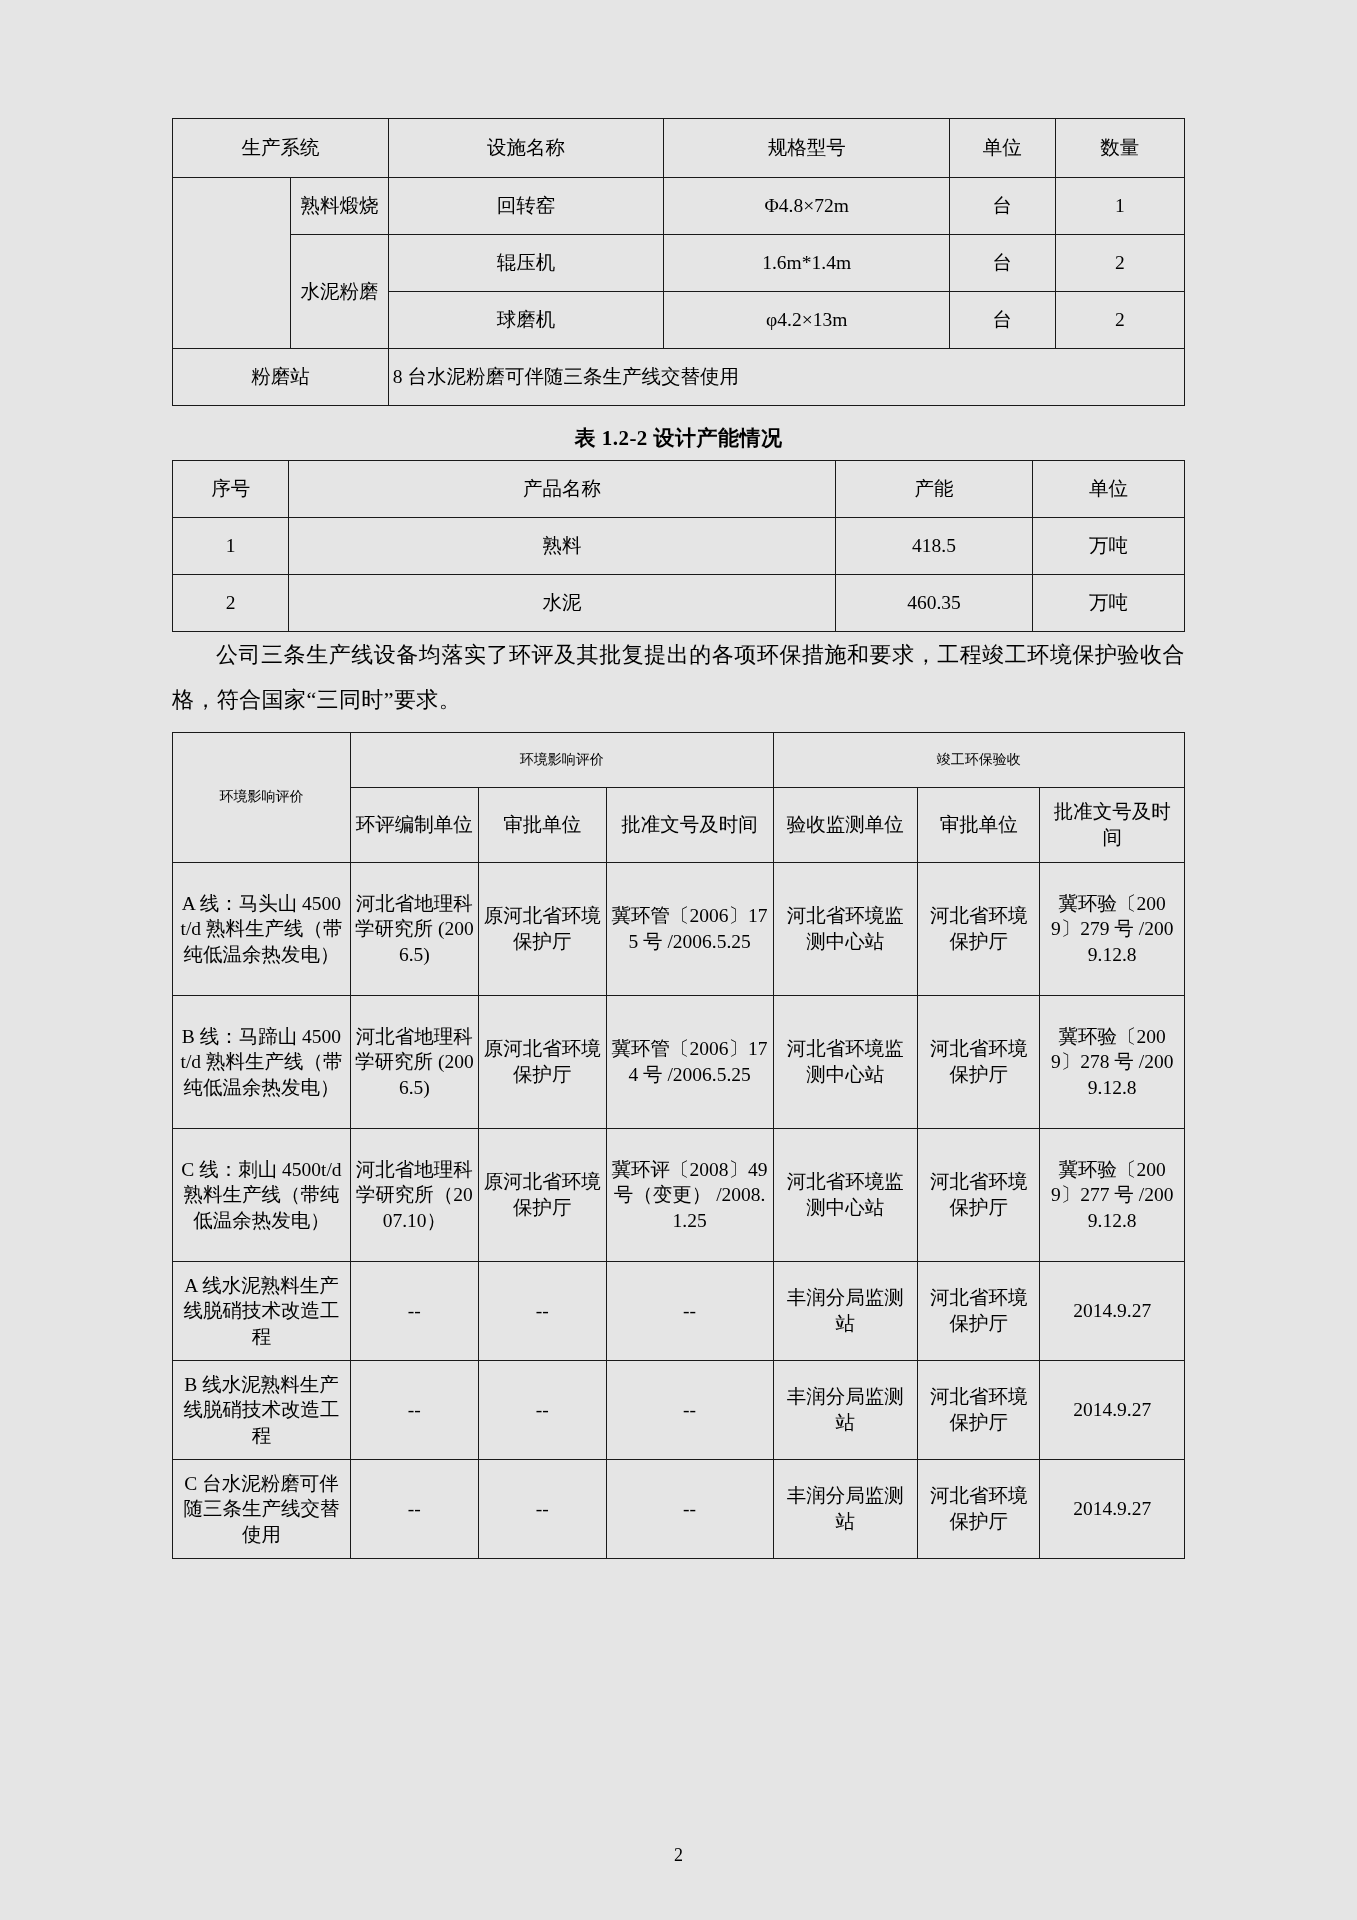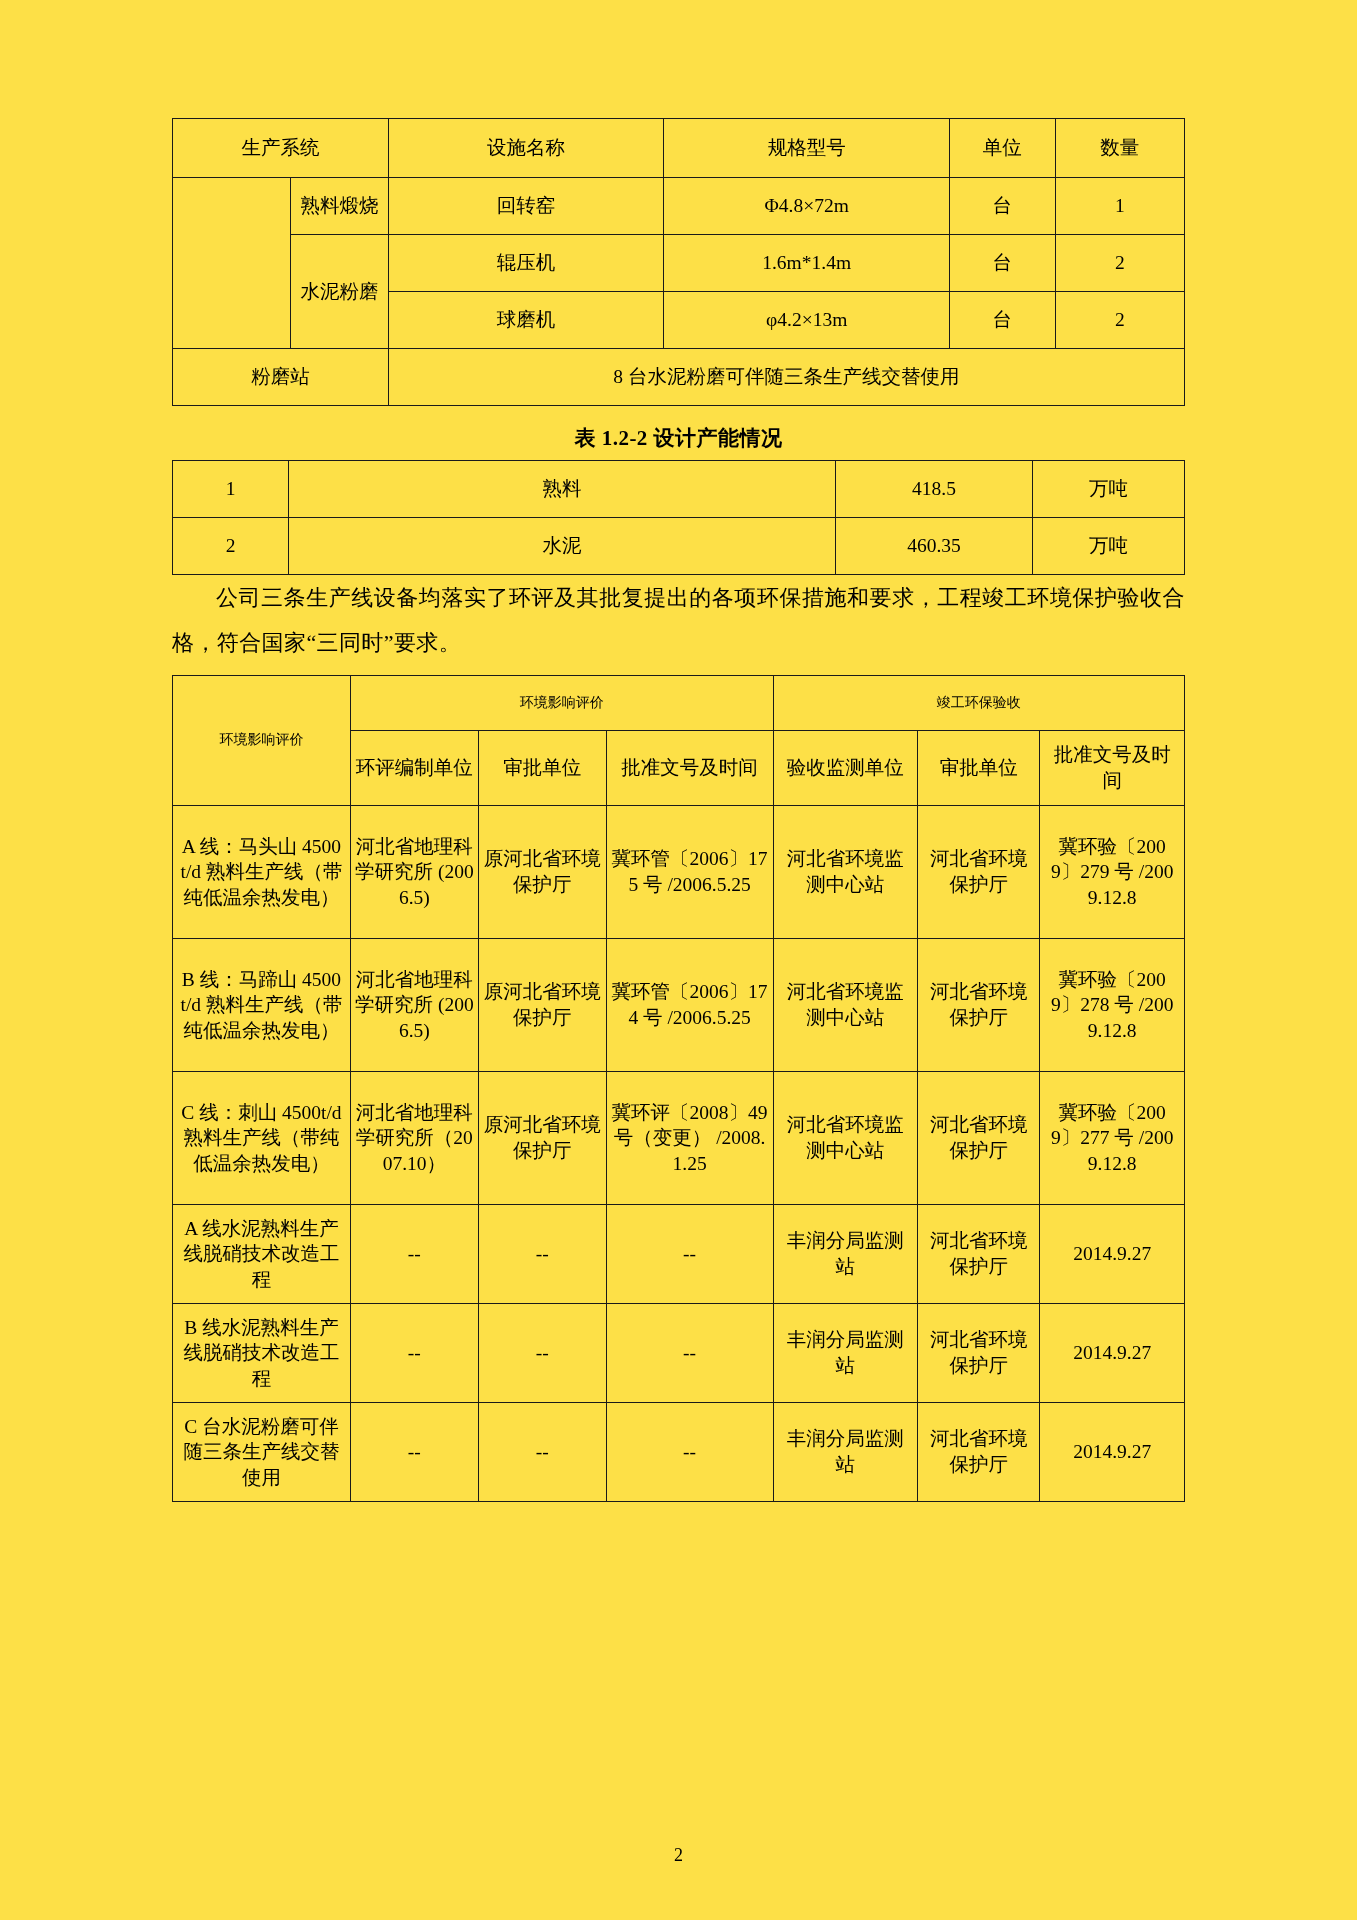--- a/index.html
+++ b/index.html
@@ -12,21 +12,21 @@
     min-height: 1920px;
     font-family: "Liberation Serif", "DejaVu Serif", serif;
     color: #000000;
     position: relative;
   }
   .page {
     width: 1357px;
     min-height: 1920px;
     box-sizing: border-box;
     padding: 118px 172px 40px 172px;
-    background: #fde047;
+    background: #e5e5e5;
     position: relative;
   }
 
   
   table.doc-table {
     border-collapse: collapse;
     width: 100%;
     table-layout: fixed;
   }
   table.doc-table td,
@@ -38,21 +38,21 @@
     font-weight: normal;
     font-size: 19.5px;
     line-height: 1.32;
     word-break: break-all;
   }
   table.doc-table .outer-top td,
   table.doc-table .outer-top th { border-top-width: 1px; }
 
   .t1 td { height: 44px; }
   .t1 .hdr td { height: 46px; }
-  .t1 .left-align { text-align: center; }
+  .t1 .left-align { text-align: left; }
 
   .t2 td { height: 44px; }
 
   
   .table-caption {
     text-align: center;
     font-size: 21px;
     font-weight: bold;
     margin: 18px 0 8px 0;
     letter-spacing: 0.5px;
@@ -154,20 +154,26 @@
 
   <table class="doc-table t2">
     <colgroup>
       <col style="width:11.5%">
         <col style="width:54%">
         <col style="width:19.5%">
         <col style="width:15%">
     </colgroup>
     <tbody>
       <tr>
+        <td>序号</td>
+        <td>产品名称</td>
+        <td>产能</td>
+        <td>单位</td>
+      </tr>
+      <tr>
         <td>1</td>
         <td>熟料</td>
         <td>418.5</td>
         <td>万吨</td>
       </tr>
       <tr>
         <td>2</td>
         <td>水泥</td>
         <td>460.35</td>
         <td>万吨</td>

